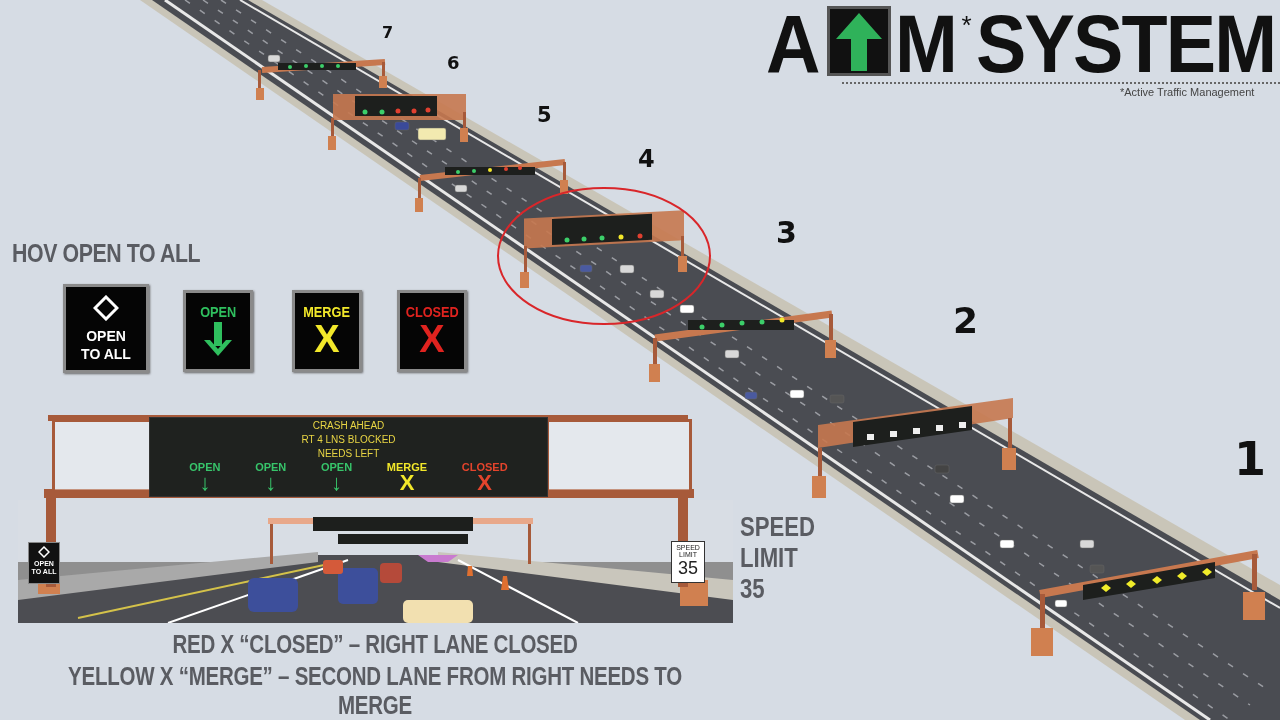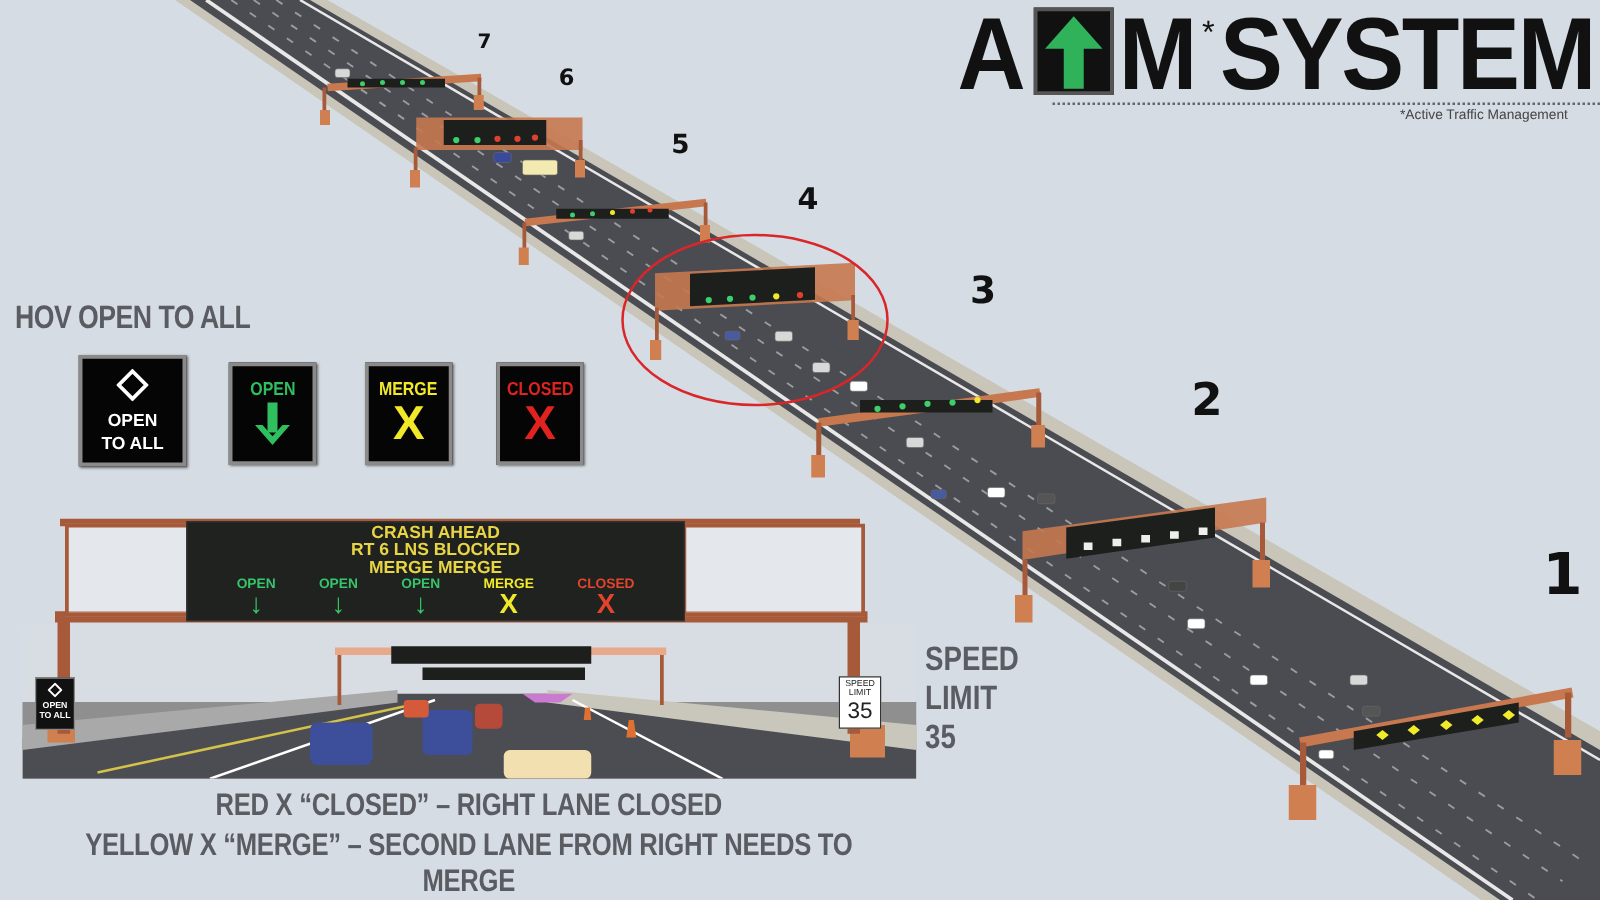--- a/index.html
+++ b/index.html
@@ -20,21 +20,21 @@
 
   .signbox { position:absolute; background:#050505; border:3px solid #8a8a8a; box-shadow:1px 1px 2px #666; display:flex; flex-direction:column; align-items:center; justify-content:center; font-weight:bold; }
   .signbox .lbl { font-size:15px; line-height:16px; transform:scaleX(0.85); }
   .signbox .glyph { font-size:38px; line-height:38px; }
   .oa-text { color:#fff; font-size:14px; line-height:18px; text-align:center; }
 
   
   .gantry-wrap { position:absolute; left:18px; top:415px; width:715px; height:208px; }
   .roadview { position:absolute; left:0; top:85px; width:715px; height:123px; background:linear-gradient(#d8dde4 0%, #d8dde4 50%, #8f8f8f 50%); overflow:hidden; }
   .vms { position:absolute; left:131px; top:2px; width:397px; height:78px; background:#1f221f; border:1px solid #333; text-align:center; }
-  .vms .msg { color:#e8d544; font-size:14px; line-height:13px; font-weight:bold; margin-top:1px; }
+  .vms .msg { color:#e8d544; font-size:10px; line-height:13px; font-weight:normal; margin-top:1px; }
   .vms .lanes { display:flex; justify-content:space-around; padding:0 22px; margin-top:1px; }
   .vms .lane { display:flex; flex-direction:column; align-items:center; font-weight:bold; }
   .vms .lane .l { font-size:11px; line-height:12px; }
   .vms .lane .g { font-size:22px; line-height:20px; }
   .truss { position:absolute; background:#a75a3a; }
   .truss-panel { position:absolute; border:3px solid #a75a3a; background:rgba(255,255,255,0.35); }
 
   .speed-big { position:absolute; left:740px; top:512px; font-size:27px; line-height:31px; font-weight:bold; color:#5a5c62; transform:scaleX(0.82); transform-origin:left; }
   .caption { position:absolute; left:0; width:750px; text-align:center; font-weight:bold; color:#5a5c62; font-size:25px; transform:scaleX(0.82); transform-origin:center; letter-spacing:-0.3px; }
 
@@ -256,22 +256,22 @@
 
   <div class="truss" style="left:30px;top:0;width:640px;height:6px;"></div>
   <div class="truss" style="left:26px;top:74px;width:650px;height:9px;"></div>
   <div class="truss-panel" style="left:34px;top:4px;width:97px;height:68px;"></div>
   <div class="truss-panel" style="left:528px;top:4px;width:140px;height:68px;"></div>
   <div class="truss" style="left:28px;top:80px;width:10px;height:92px;"></div>
   <div class="truss" style="left:660px;top:80px;width:10px;height:92px;"></div>
 
   <div class="vms">
     <div class="msg">CRASH AHEAD</div>
-    <div class="msg">RT 6 LNS BLOCKED</div>
-    <div class="msg">MERGE MERGE</div>
+    <div class="msg">RT 4 LNS BLOCKED</div>
+    <div class="msg">NEEDS LEFT</div>
     <div class="lanes">
       <div class="lane" style="color:#37c46a">
         <span class="l">OPEN</span>
         <span class="g">↓</span>
       </div>
       <div class="lane" style="color:#37c46a">
         <span class="l">OPEN</span>
         <span class="g">↓</span>
       </div>
       <div class="lane" style="color:#37c46a">

